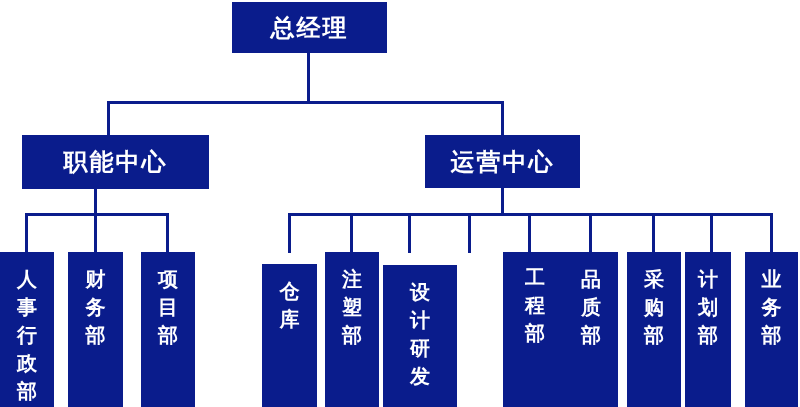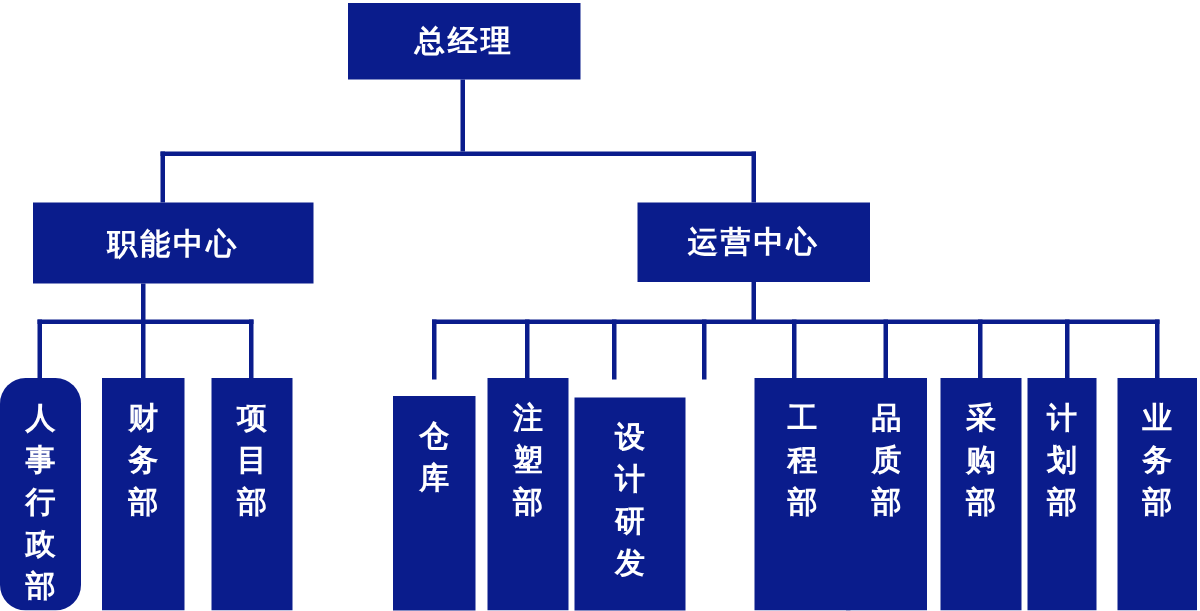--- a/index.html
+++ b/index.html
@@ -31,21 +31,21 @@
     position: absolute;
     background: var(--navy);
     color: var(--node-text);
     display: flex;
     align-items: center;
     justify-content: center;
     font-weight: 700;
   }
   
   .node.h .label {
-    font-size: 20px;
+    font-size: 24px;
     letter-spacing: 2px;
     white-space: nowrap;
   }
   
   .node.dept {
     top: 252px;
     height: 155px;
     align-items: flex-start;
     padding-top: 13px;
   }
@@ -90,40 +90,40 @@
     <span class="label">总经理</span>
   </div>
 
   <div class="node h" style="left:22px; top:135px; width:187px; height:54px;">
     <span class="label">职能中心</span>
   </div>
   <div class="node h" style="left:425px; top:135px; width:155px; height:53px;">
     <span class="label">运营中心</span>
   </div>
 
-  <div class="node dept" style="left:0px; width:54px;border-radius:17px;">
+  <div class="node dept" style="left:0px; width:54px;">
     <span class="label">人事行政部</span>
   </div>
   <div class="node dept" style="left:68px; width:55px;">
     <span class="label">财务部</span>
   </div>
   <div class="node dept" style="left:141px; width:54px;">
     <span class="label">项目部</span>
   </div>
 
   <div class="node dept" style="left:262px; width:55px;margin-top:12px;">
     <span class="label">仓库</span>
   </div>
   <div class="node dept" style="left:325px; width:54px;">
     <span class="label">注塑部</span>
   </div>
   <div class="node dept" style="left:383px; width:74px;margin-top:13px;">
     <span class="label">设计研发</span>
   </div>
-  <div class="node dept" style="left:503px; width:64px;">
+  <div class="node dept" style="left:503px; width:64px;font-family:Liberation Mono, monospace;">
     <span class="label">工程部</span>
   </div>
   <div class="node dept" style="left:564px; width:54px;">
     <span class="label">品质部</span>
   </div>
   <div class="node dept" style="left:627px; width:54px;">
     <span class="label">采购部</span>
   </div>
   <div class="node dept" style="left:685px; width:46px;">
     <span class="label">计划部</span>

